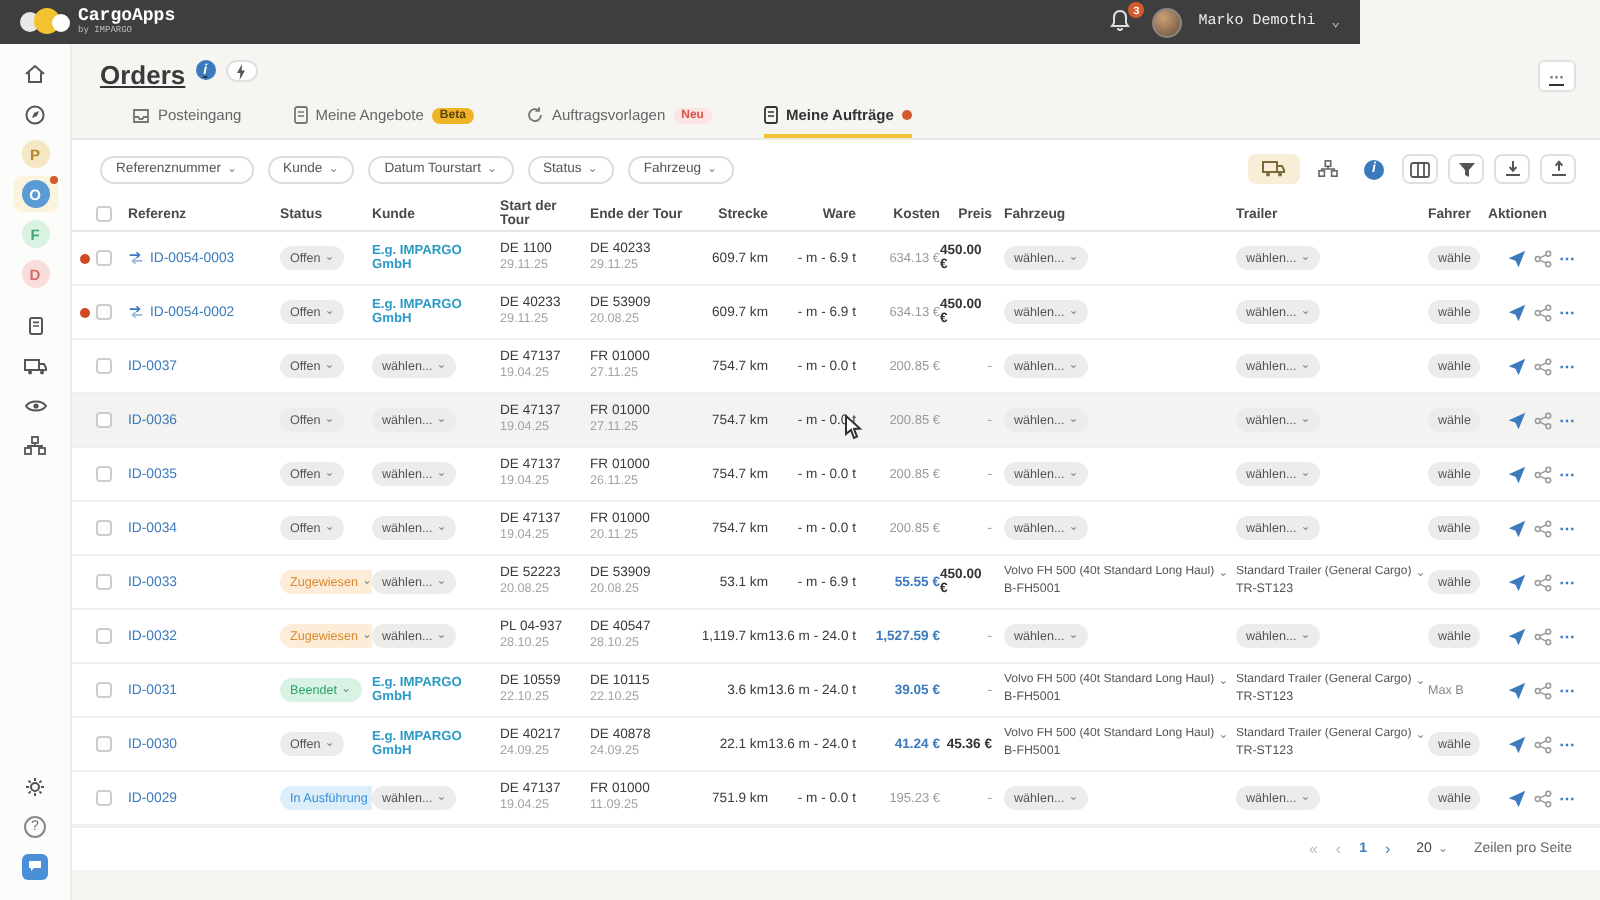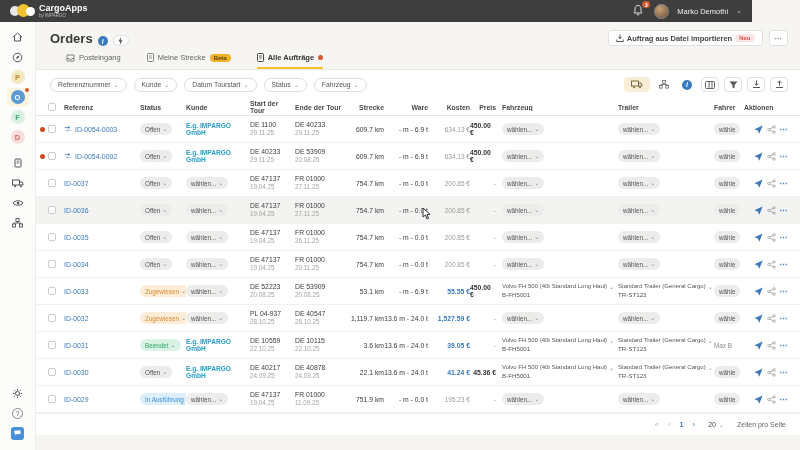--- a/index.html
+++ b/index.html
@@ -1,21 +1,21 @@
 <!DOCTYPE html>
 <html><head>
 <meta charset="utf-8">
 <style>
   * { margin:0; padding:0; box-sizing:border-box; }
   html,body { width:800px; height:450px; overflow:hidden; background:#f6f5f2;
     font-family:"Liberation Sans", sans-serif; color:#333; }
 
   
-  .topbar { position:absolute; left:0; top:0; width:752px; height:22px; background:#3e3e3e;
-    display:flex; align-items:center; padding:0 10px; z-index:30; }
+  .topbar { position:absolute; left:0; top:0; width:680px; height:22px; background:#3e3e3e;
+    display:flex; align-items:center; padding:0 10px; z-index:30;font-family:Liberation Mono, monospace; }
   .logo { display:flex; align-items:center; gap:5px; }
   .logo-circles { position:relative; width:24px; height:14px; }
   .logo-circles i { position:absolute; border-radius:50%; background:#f2c230; }
   .logo-circles i:nth-child(1){ left:0; top:2px; width:10px; height:10px; background:#e8e8e8;}
   .logo-circles i:nth-child(2){ left:7px; top:0; width:13px; height:13px; background:#f2c230;}
   .logo-circles i:nth-child(3){ left:16px; top:3px; width:9px; height:9px; background:#fff;}
   .brand-txt { display:flex; flex-direction:column; line-height:1; }
   .brand-main { color:#fff; font-size:9px; font-weight:bold; }
   .brand-sub { color:#bdbdbd; font-size:4.5px; margin-top:1px; }
   .topbar-right { margin-left:auto; display:flex; align-items:center; gap:8px; }
@@ -39,21 +39,21 @@
   .s-active .reddot { position:absolute; top:0; right:0; width:4px; height:4px;
     border-radius:50%; background:#d35b2e; }
   .s-bottom { margin-top:auto; margin-bottom:6px; display:flex; flex-direction:column; align-items:center; }
   .help-circ { width:11px; height:11px; border:1px solid #888; border-radius:50%; color:#666;
     font-size:7px; display:flex; align-items:center; justify-content:center; }
   .chat-sq { width:13px; height:13px; background:#4a90d9; border-radius:3px; display:flex;
     align-items:center; justify-content:center; }
 
   
   .main { position:absolute; left:36px; top:22px; width:764px; height:428px; }
-  .page-head { display:flex; align-items:flex-end; padding:8px 12px 2px 14px; }
+  .page-head { display:flex; align-items:flex-start; padding:8px 12px 2px 14px;text-decoration:underline; }
   .page-title { font-size:13px; font-weight:bold; color:#3a3a3a; }
   .info-circ { width:10px; height:10px; background:#3a7abd; color:#fff; border-radius:50%;
     font-size:7px; font-weight:bold; display:inline-flex; align-items:center; justify-content:center;
     margin-left:5px; font-style:italic;}
   .flash-pill { margin-left:5px; width:16px; height:11px; background:#fff; border:1px solid #e0e0e0;
     border-radius:6px; display:inline-flex; align-items:center; justify-content:center; }
   .head-actions { margin-left:auto; display:flex; align-items:center; gap:6px; }
   .btn { height:16px; display:flex; align-items:center; gap:3px; font-size:7.5px; font-weight:bold;
     border-radius:3px; padding:0 7px; cursor:pointer; white-space:nowrap; }
   .btn-primary { background:#f2c230; color:#3a3a3a; }
@@ -243,54 +243,54 @@
 <div class="main">
   <div class="page-head">
     <span class="page-title">Orders</span>
     <span class="info-circ">i</span>
     <span class="flash-pill">
       <svg class="ic" width="5" height="8" viewBox="0 0 5 8">
           <path d="M3 0 L0.5 4.5 H2.2 L1.8 8 L4.5 3.2 H2.8 Z" fill="#555"></path>
         </svg>
     </span>
     <div class="head-actions">
-      <div class="btn btn-white">
-        <svg class="ic" width="8" height="8" viewBox="0 0 8 8">
-            <path d="M4 0.5 V4.5 M2.5 3 L4 4.8 L5.5 3 M0.8 5.5 v2 h6.4 v-2" fill="none" stroke="#555" stroke-width="1"></path>
-          </svg>
-        <span>Auftrag aus Datei importieren</span>
-        <span class="mini-badge bg-neu">Neu</span>
-      </div>
       <div class="btn btn-more">
         <span>⋯</span>
       </div>
     </div>
   </div>
 
   <div class="tabs">
     <div class="tab">
       <svg class="ic" width="9" height="8" viewBox="0 0 9 8">
           <path d="M1 1 h7 v6 h-7 Z M1 4.5 h2.2 l0.6 1 h1.4 l0.6 -1 H8" fill="none" stroke="#777" stroke-width="0.9"></path>
         </svg>
       <span>Posteingang</span>
     </div>
     <div class="tab">
       <svg class="ic" width="7" height="9" viewBox="0 0 7 9">
           <rect x="0.5" y="0.5" width="6" height="8" rx="1" fill="none" stroke="#777" stroke-width="0.9"></rect>
           <path d="M2 3 h3 M2 5 h3" stroke="#777" stroke-width="0.7"></path>
         </svg>
-      <span>Meine Strecke</span>
+      <span>Meine Angebote</span>
       <span class="mini-badge bg-beta">Beta</span>
+    </div>
+    <div class="tab">
+      <svg class="ic" width="9" height="9" viewBox="0 0 9 9">
+          <path d="M7.5 4.5 a3 3 0 1 1 -1 -2.2 M6.5 0.6 v1.8 h-1.8" fill="none" stroke="#777" stroke-width="0.9"></path>
+        </svg>
+      <span>Auftragsvorlagen</span>
+      <span class="mini-badge bg-neu">Neu</span>
     </div>
     <div class="tab active">
       <svg class="ic" width="7" height="9" viewBox="0 0 7 9">
           <rect x="0.5" y="0.5" width="6" height="8" rx="1" fill="none" stroke="#333" stroke-width="0.9"></rect>
           <path d="M2 3 h3 M2 5 h3" stroke="#333" stroke-width="0.7"></path>
         </svg>
-      <span>Alle Aufträge</span>
+      <span>Meine Aufträge</span>
       <span class="dot-red"></span>
     </div>
   </div>
 
 
   <div class="filter-row">
     <span class="fchip">
         <span>Referenznummer</span>
         <span class="caret">⌄</span>
       </span>

